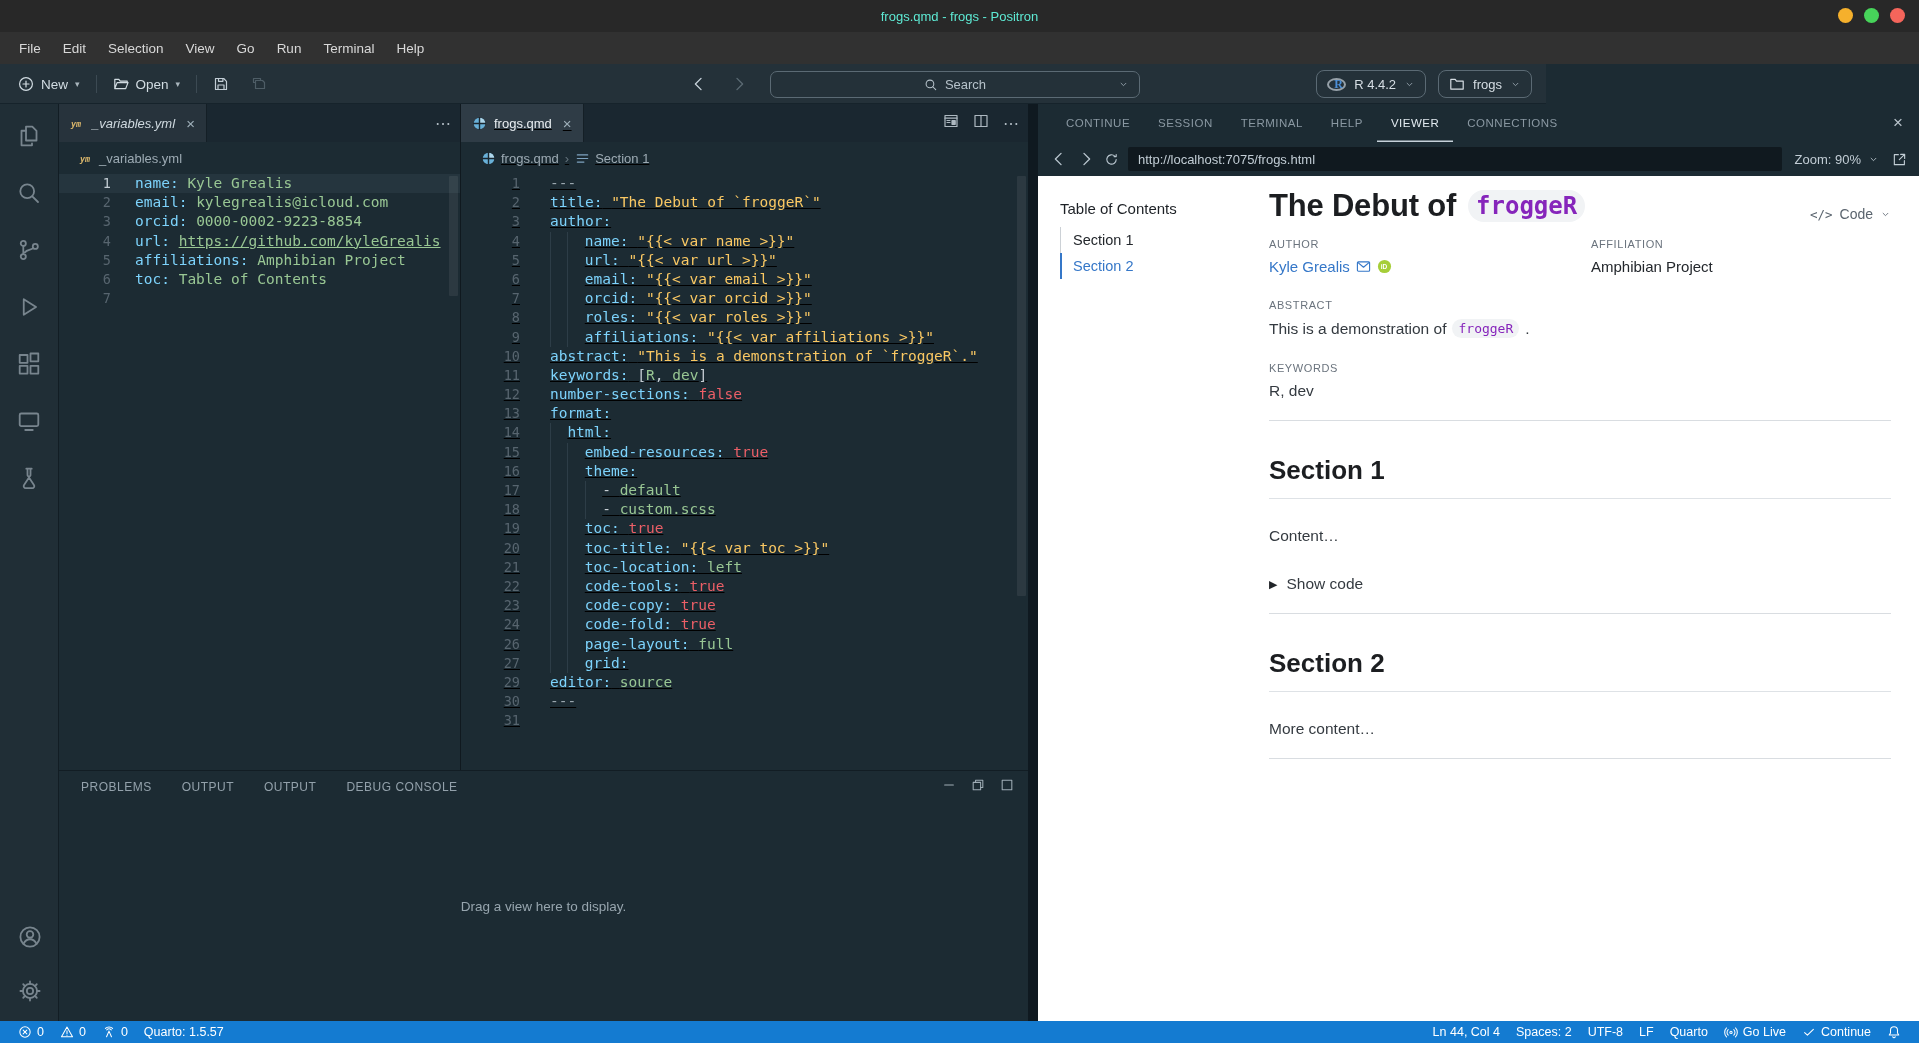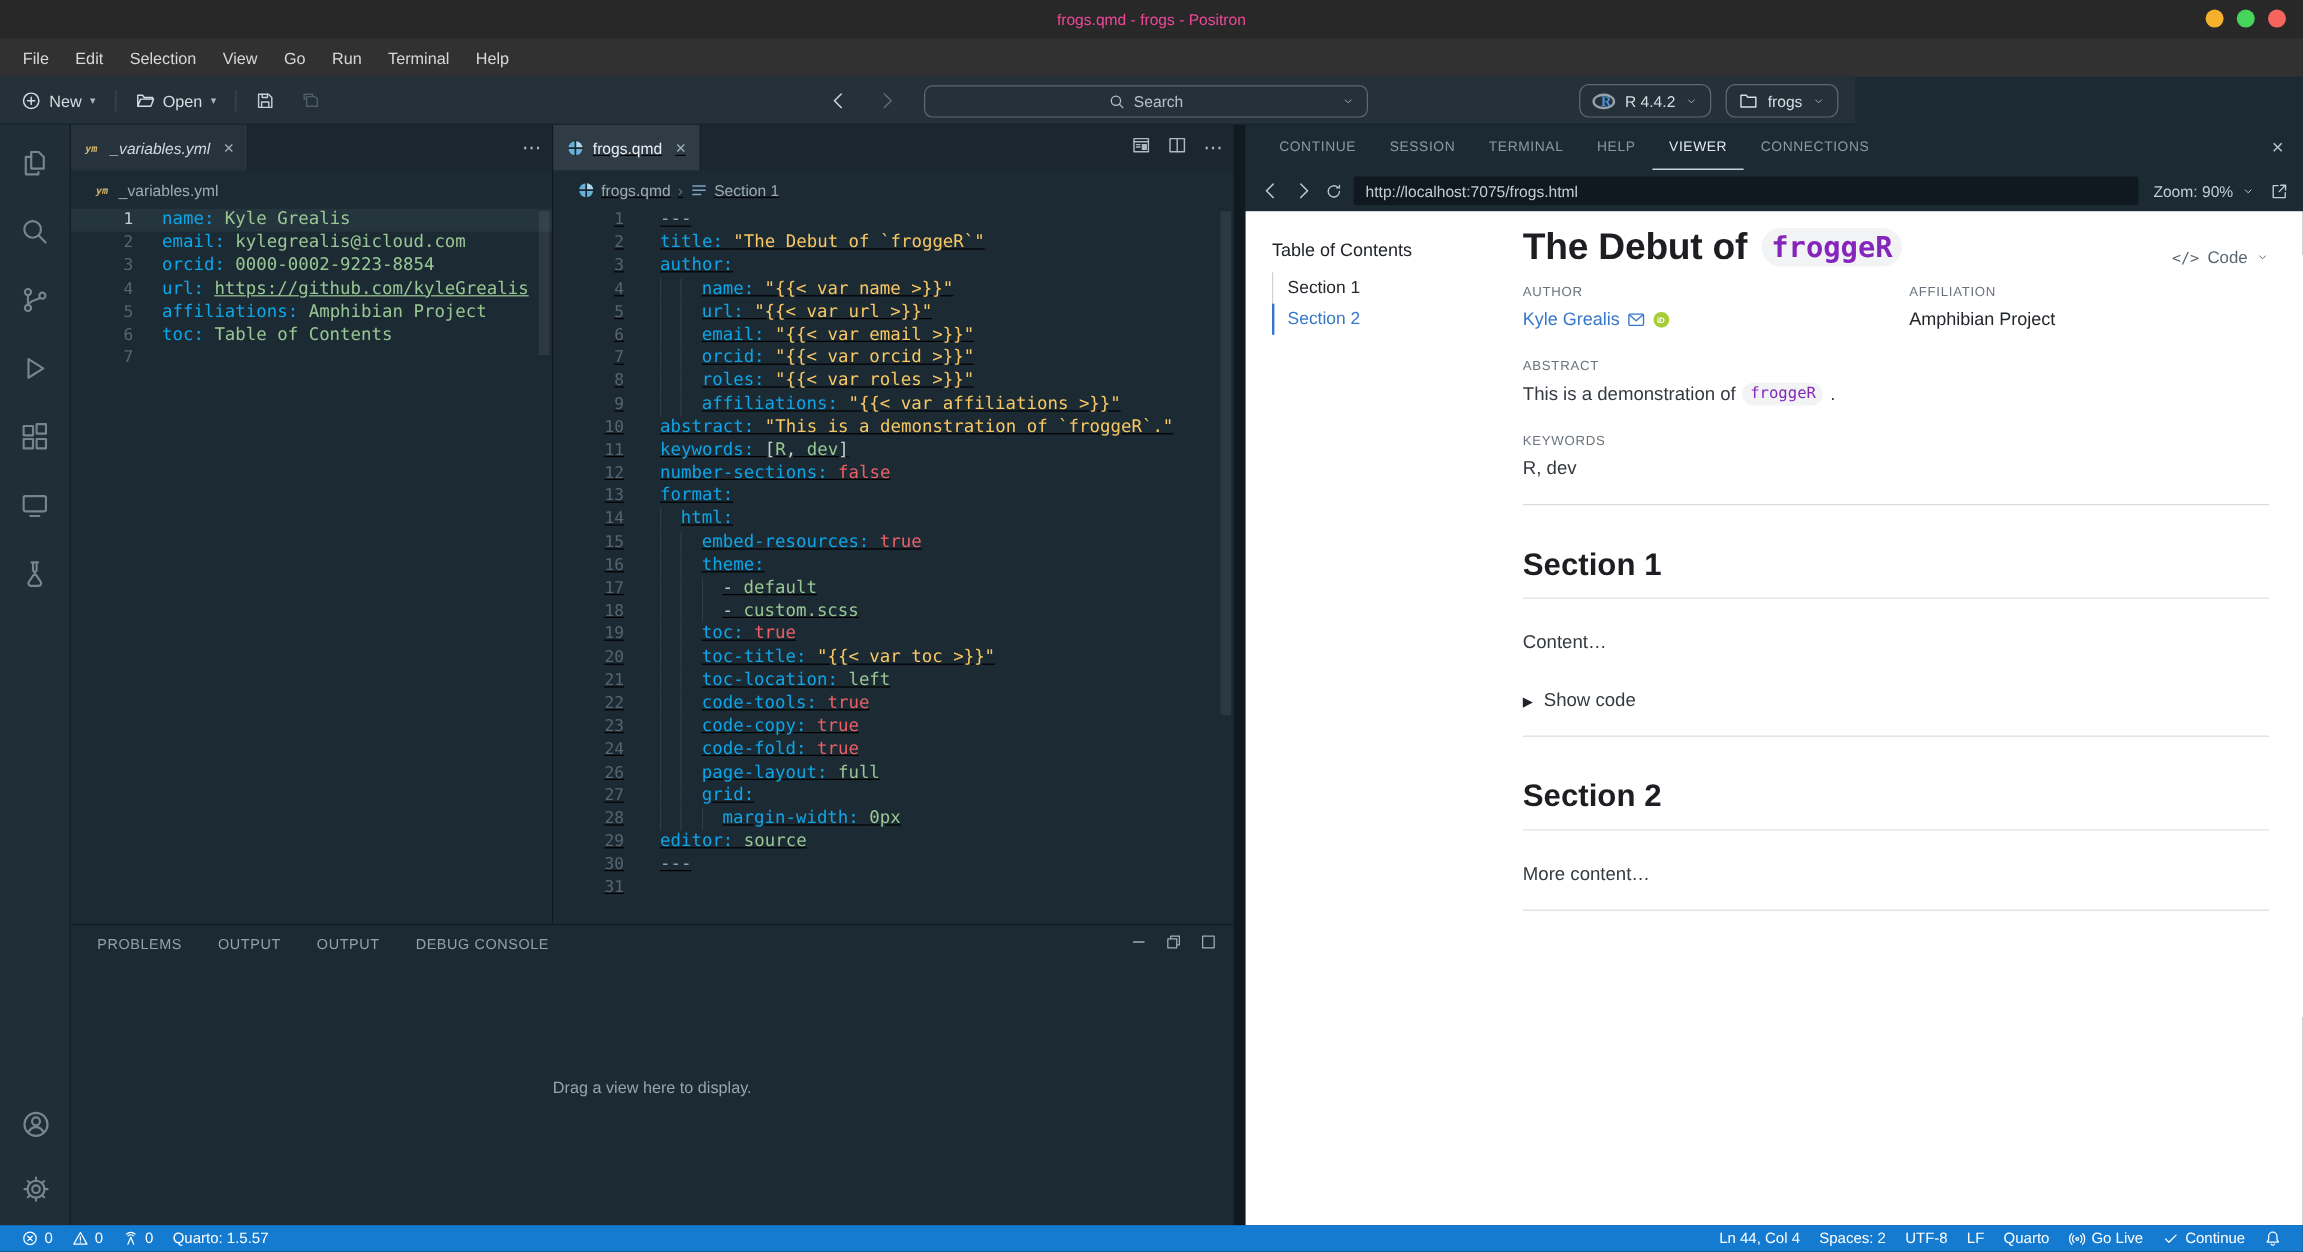--- a/index.html
+++ b/index.html
@@ -3,21 +3,21 @@
 <meta charset="utf-8">
 <style>
   * { box-sizing: border-box; margin: 0; padding: 0; }
   html,body { width:1919px; height:1043px; overflow:hidden; background:#1c2b33;
     font-family:"Liberation Sans", sans-serif; -webkit-font-smoothing:antialiased; }
   .icon { display:inline-flex; align-items:center; justify-content:center; }
   .icon svg { display:block; }
 
   
   .titlebar { position:absolute; left:0; top:0; width:1919px; height:32px; background:#282828;
-    display:flex; align-items:center; justify-content:center; color:#ec4899; font-size:13px; }
+    display:flex; align-items:center; justify-content:center; color:#5eead4; font-size:13px; }
   .win-controls { position:absolute; right:14px; top:8px; display:flex; gap:11px; }
   .win-dot { width:15px; height:15px; border-radius:50%; }
   .menubar { position:absolute; left:0; top:32px; width:1919px; height:32px; background:#313131;
     display:flex; align-items:center; padding-left:8px; }
   .menu-item { color:#d8d8d8; font-size:13.5px; padding:5px 11px; border-radius:4px; }
   .toolbar { position:absolute; left:0; top:64px; width:1546px; height:40px; background:#243139;
     border-bottom:1px solid #16232b; }
   .tb-left { position:absolute; left:12px; top:0; height:40px; display:flex; align-items:center; gap:10px; color:#ccd6dc; }
   .tb-btn { display:flex; align-items:center; gap:7px; font-size:13.5px; color:#d2dce2; padding:4px 6px; }
   .tb-sep { width:1px; height:18px; background:#3c4a53; }
@@ -56,21 +56,21 @@
   .bc-item { display:flex; align-items:center; gap:5px; }
   .code { position:relative; font-family:"DejaVu Sans Mono", monospace; font-size:14.5px; }
   .cl { display:flex; height:19.2px; line-height:19.2px; white-space:pre; }
   .cl.current { background:rgba(195,215,230,0.06); }
   .ln { flex:none; text-align:right; color:#57656f; font-size:13.5px; }
   .group1 .ln { width:52px; } .group1 .ct { padding-left:24px; }
   .group2 .ln { width:59px; } .group2 .ct { padding-left:30px; }
   .cl.current .ln { color:#c2ccd3; }
   .ct { color:#c6ced4; }
   .g { display:inline-block; width:17.4px; height:19.2px; border-left:1px solid #2d3d47; vertical-align:top; }
-  .tk-k { color:#0ea5e9; } .tk-s { color:#fac863; } .tk-b { color:#ec5f67; }
+  .tk-k { color:#7dd3fc; } .tk-s { color:#fac863; } .tk-b { color:#ec5f67; }
   .tk-v { color:#99c794; } .tk-p { color:#c6ced4; } .tk-d { color:#9aa7af; }
   .tk-u { color:#99c794; text-decoration:underline; }
   .scroll-thumb { position:absolute; right:2px; width:9px; background:rgba(255,255,255,0.07); border-radius:1px; }
 
   
   .bottompanel { position:absolute; left:0; top:666px; width:969px; height:251px; background:#1c2b33; border-top:1px solid #121d24; }
   .bp-tabs { height:32px; display:flex; align-items:center; gap:30px; padding-left:22px; position:relative; }
   .bp-tab { color:#93a1ab; font-size:12px; letter-spacing:0.5px; }
   .bp-actions { position:absolute; right:14px; top:0; height:32px; display:flex; align-items:center; gap:15px; color:#9fadb6; }
   .bp-empty { position:absolute; left:0; right:0; top:128px; text-align:center; color:#97a5ae; font-size:13.5px; }
@@ -426,21 +426,20 @@
         <div class="cl"><span class="ln">17</span><span class="ct"><span class="g"></span><span class="g"></span><span class="g"></span><span class="tk-p">- </span><span class="tk-v">default</span></span></div>
         <div class="cl"><span class="ln">18</span><span class="ct"><span class="g"></span><span class="g"></span><span class="g"></span><span class="tk-p">- </span><span class="tk-v">custom.scss</span></span></div>
         <div class="cl"><span class="ln">19</span><span class="ct"><span class="g"></span><span class="g"></span><span class="tk-k">toc:</span><span class="tk-p"> </span><span class="tk-b">true</span></span></div>
         <div class="cl"><span class="ln">20</span><span class="ct"><span class="g"></span><span class="g"></span><span class="tk-k">toc-title:</span><span class="tk-p"> </span><span class="tk-s">"{{&lt; var toc &gt;}}"</span></span></div>
         <div class="cl"><span class="ln">21</span><span class="ct"><span class="g"></span><span class="g"></span><span class="tk-k">toc-location:</span><span class="tk-p"> </span><span class="tk-v">left</span></span></div>
         <div class="cl"><span class="ln">22</span><span class="ct"><span class="g"></span><span class="g"></span><span class="tk-k">code-tools:</span><span class="tk-p"> </span><span class="tk-b">true</span></span></div>
         <div class="cl"><span class="ln">23</span><span class="ct"><span class="g"></span><span class="g"></span><span class="tk-k">code-copy:</span><span class="tk-p"> </span><span class="tk-b">true</span></span></div>
         <div class="cl"><span class="ln">24</span><span class="ct"><span class="g"></span><span class="g"></span><span class="tk-k">code-fold:</span><span class="tk-p"> </span><span class="tk-b">true</span></span></div>
         <div class="cl"><span class="ln">26</span><span class="ct"><span class="g"></span><span class="g"></span><span class="tk-k">page-layout:</span><span class="tk-p"> </span><span class="tk-v">full</span></span></div>
         <div class="cl"><span class="ln">27</span><span class="ct"><span class="g"></span><span class="g"></span><span class="tk-k">grid:</span></span></div>
-        <div class="cl"><span class="ln">28</span><span class="ct"><span class="g"></span><span class="g"></span><span class="g"></span><span class="tk-k">margin-width:</span><span class="tk-p"> </span><span class="tk-v">0px</span></span></div>
         <div class="cl"><span class="ln">29</span><span class="ct"><span class="tk-k">editor:</span><span class="tk-p"> </span><span class="tk-v">source</span></span></div>
         <div class="cl"><span class="ln">30</span><span class="ct"><span class="tk-d">---</span></span></div>
         <div class="cl"><span class="ln">31</span><span class="ct"></span></div>
         <div class="scroll-thumb" style="top: 2px; height: 420px;"></div>
       </div>
     </div>
 
   <div class="bottompanel">
     <div class="bp-tabs">
         <span class="bp-tab">PROBLEMS</span>

